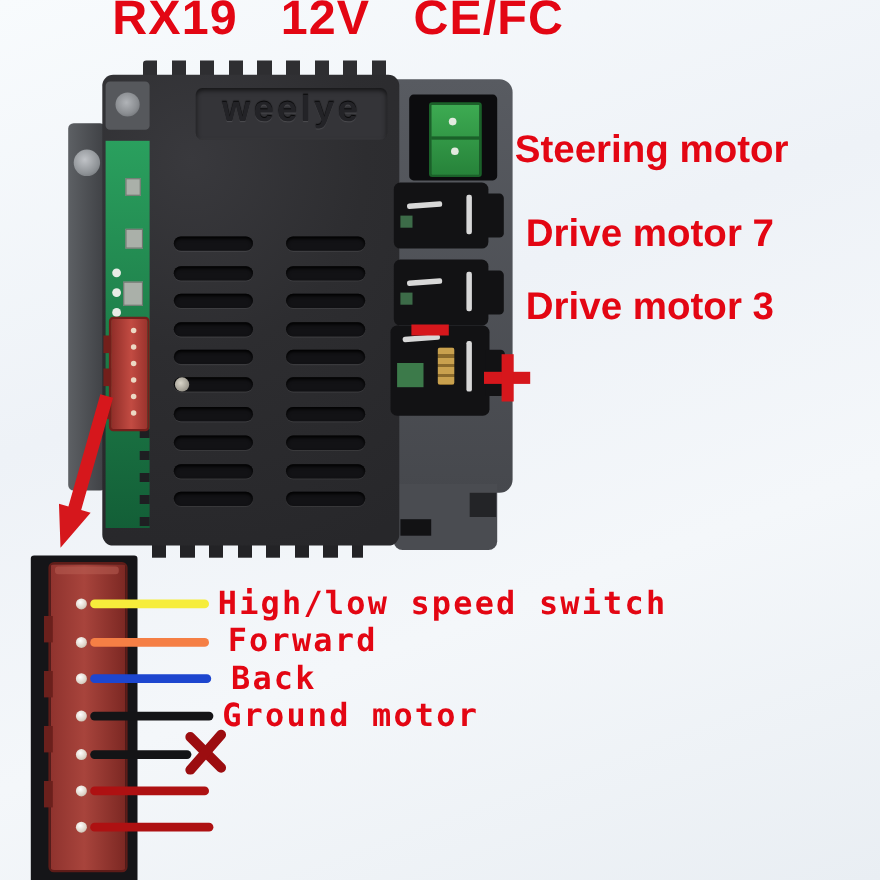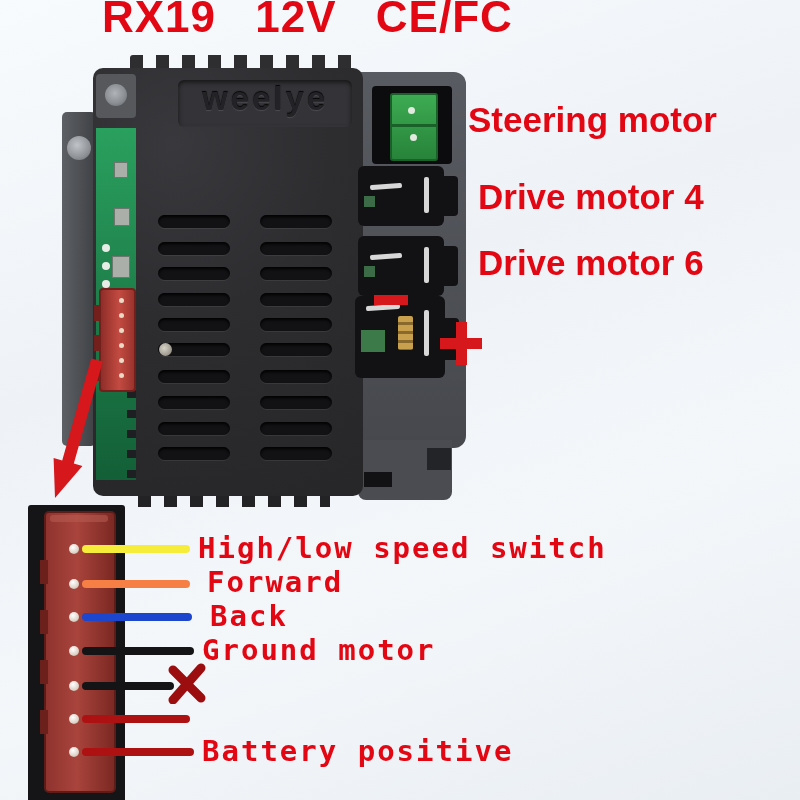--- a/index.html
+++ b/index.html
@@ -66,21 +66,21 @@
   .hbar{position:absolute;height:5px;background:#d8d8d8;border-radius:2px;z-index:4;transform:rotate(-4deg);}
   .vbar{position:absolute;width:5px;background:#d8d8d8;border-radius:2px;z-index:4;}
   .gsq{position:absolute;background:#3c6b48;z-index:4;}
   #goldPin{left:398px;top:316px;width:15px;height:34px;z-index:4;border-radius:2px;
             background:repeating-linear-gradient(180deg,#c9a14e 0 6px,#8a6a2c 6px 9px);}
 
   
   .redmark{background:#d6171c;z-index:6;}
 
   
-  .conn-label{position:absolute;font-size:35px;font-weight:bold;color:#e30613;white-space:nowrap;z-index:6;}
+  .conn-label{position:absolute;font-size:35px;font-weight:bold;color:#e30613;white-space:nowrap;z-index:6;margin-top:16px;}
 
   
   #arrowSvg{left:30px;top:350px;z-index:6;}
   #arrowSvg polygon{fill:#d6171c;}
 
   
   #cuFrame{left:28px;top:505px;width:97px;height:295px;background:#151518;border-radius:3px 3px 0 0;z-index:4;}
   #cuBody{left:44px;top:511px;width:68px;height:278px;border-radius:5px;z-index:5;
             background:linear-gradient(90deg,#8f332e 0%,#a8443c 45%,#7c2823 100%);border:2px solid #5e1c18;}
   #cuTopEdge{left:50px;top:515px;width:58px;height:7px;background:#b85d52;opacity:.55;border-radius:3px;z-index:6;}
@@ -188,22 +188,22 @@
   <div class="gsq" style="left:361px;top:330px;width:24px;height:22px;background:#3c7a4a"></div>
   <div id="goldPin" class="abs"></div>
   <div class="vbar" style="left:424px;top:310px;height:46px"></div>
   <div class="hbar" style="left:366px;top:305px;width:34px"></div>
 
   <div class="abs redmark" style="left:374px;top:295px;width:34px;height:10px"></div>
   <div class="abs redmark" style="left:440px;top:338px;width:42px;height:11px"></div>
   <div class="abs redmark" style="left:456px;top:322px;width:11px;height:43px"></div>
 
   <div class="conn-label" style="left:468px;top:100px">Steering motor</div>
-  <div class="conn-label" style="left:478px;top:177px">Drive motor 4</div>
-  <div class="conn-label" style="left:478px;top:243px">Drive motor 6</div>
+  <div class="conn-label" style="left:478px;top:177px">Drive motor 7</div>
+  <div class="conn-label" style="left:478px;top:243px">Drive motor 3</div>
 
   <svg id="arrowSvg" class="abs" width="85" height="155" viewBox="0 0 85 155">
     <polygon points="61.2,8.4 72.8,11.6 43.8,113.6 52.4,116.1 25,148 23.6,107.9 32.2,110.4"></polygon>
   </svg>
 
   <div id="cuFrame" class="abs"></div>
   <div id="cuBody" class="abs"></div>
   <div id="cuTopEdge" class="abs"></div>
   <div class="cunotch" style="left:40px;top:560px"></div>
   <div class="cunotch" style="left:40px;top:610px"></div>
@@ -227,15 +227,14 @@
 
   <svg id="xSvg" class="abs" width="42" height="42" viewBox="0 0 42 42">
     <line x1="7" y1="8" x2="35" y2="36"></line>
     <line x1="35" y1="6" x2="7" y2="38"></line>
   </svg>
 
   <div class="wire-label" style="left:198px;top:534px">High/low speed switch</div>
   <div class="wire-label" style="left:207px;top:568px">Forward</div>
   <div class="wire-label" style="left:210px;top:602px">Back</div>
   <div class="wire-label" style="left:202px;top:636px">Ground motor</div>
-  <div class="wire-label" style="left:202px;top:737px">Battery positive</div>
 
 </div>
 
 </body></html>

